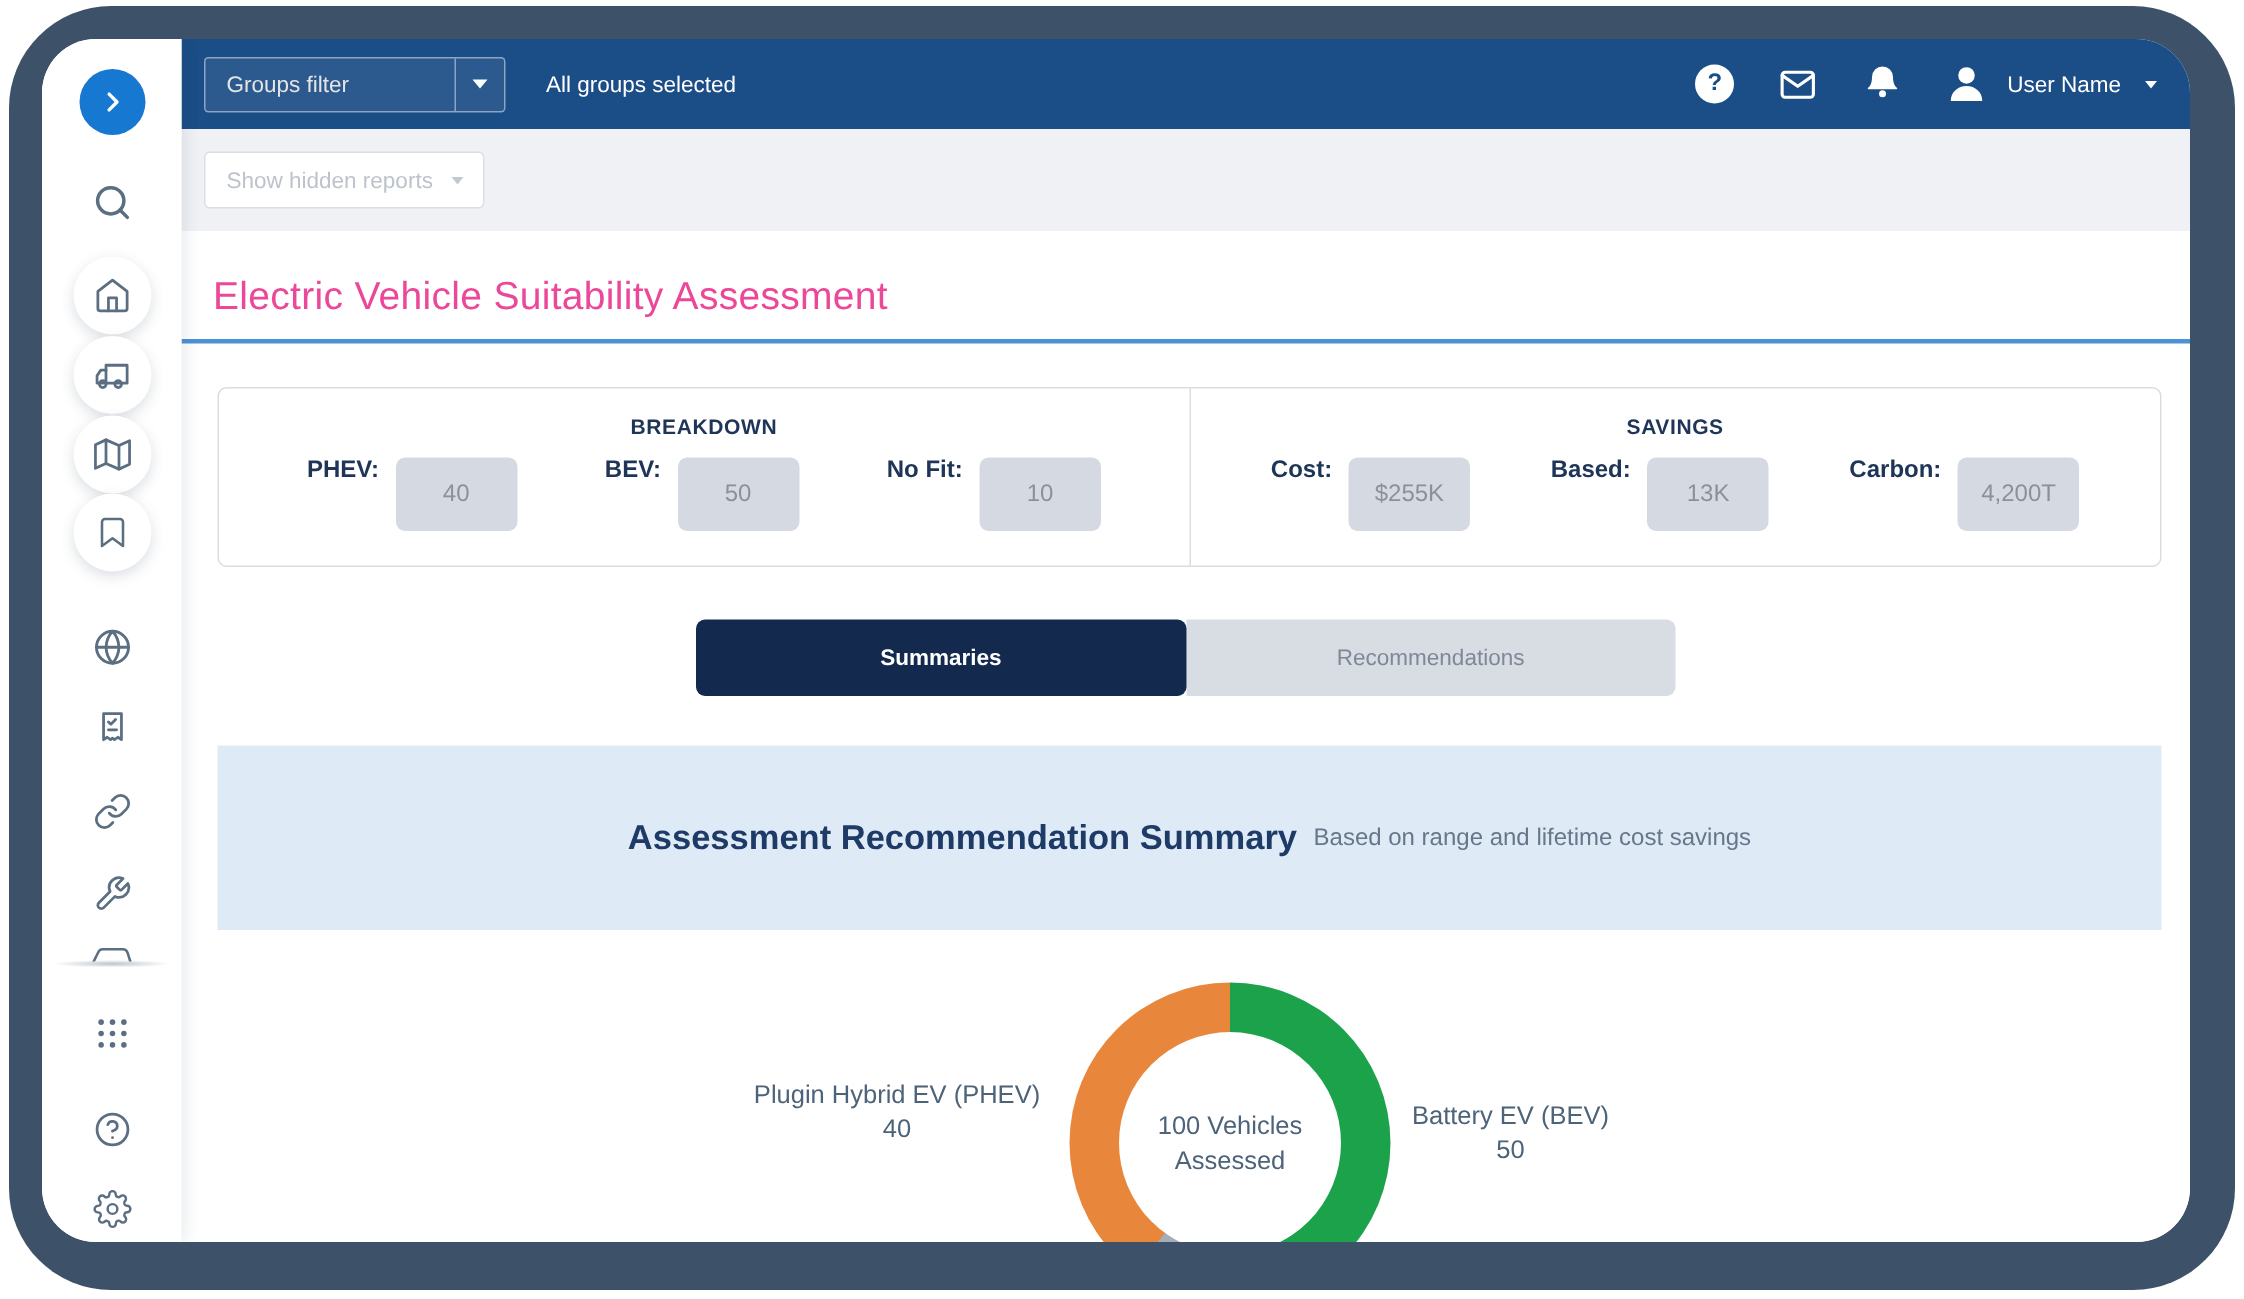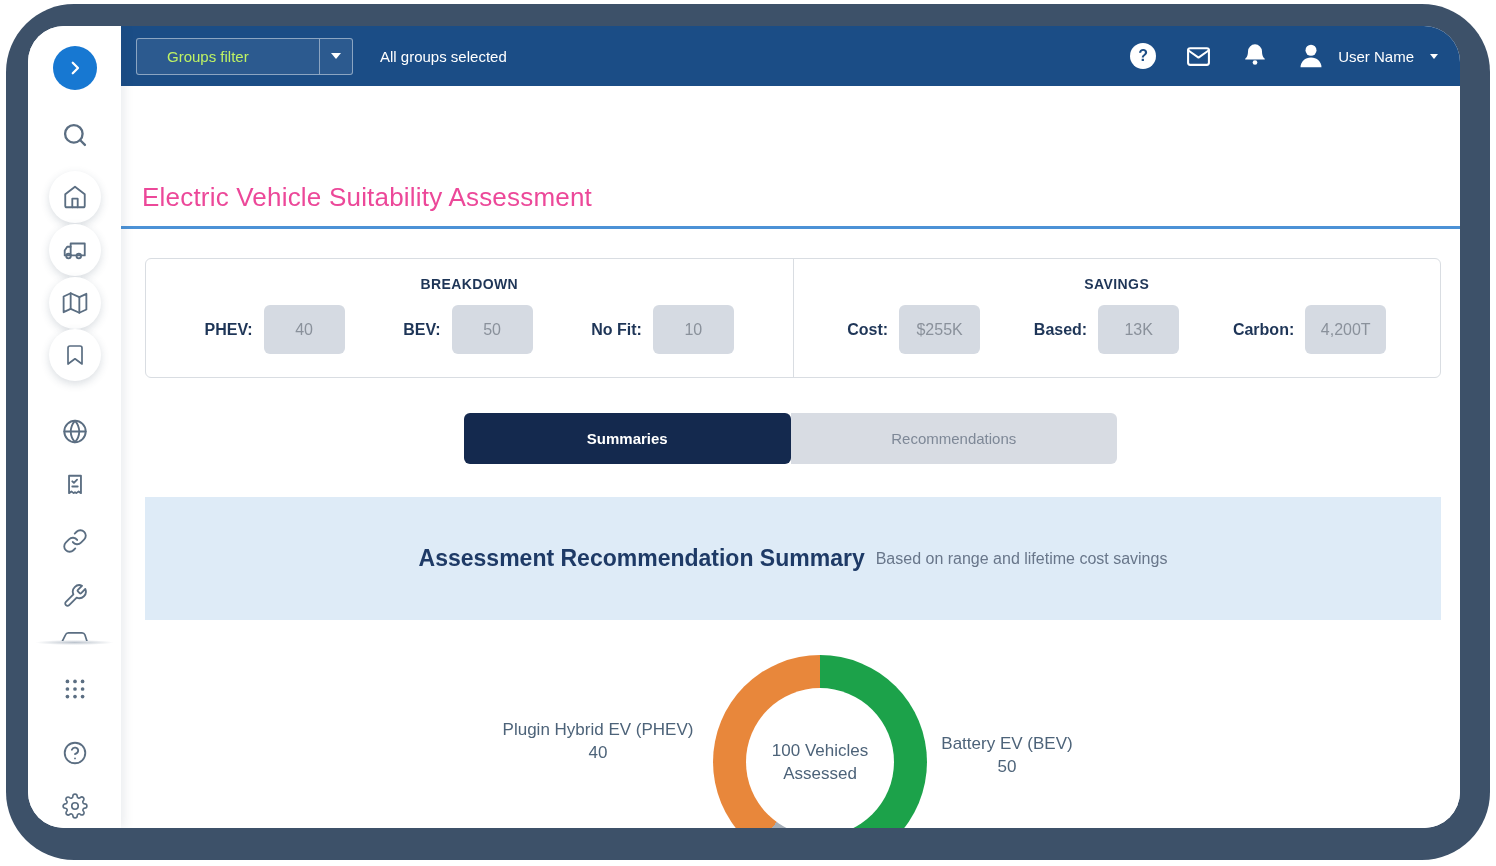--- a/index.html
+++ b/index.html
@@ -29,21 +29,21 @@
     background:radial-gradient(ellipse at center, rgba(80,100,125,.38), rgba(80,100,125,0) 72%); }
   .dots-grid circle { fill:#5B6E82; stroke:none; }
 
   
   .main { position:absolute; left:93px; top:0; right:0; bottom:0; }
 
   .topbar { position:absolute; left:0; top:0; right:0; height:60px; background:#1B4D86;
     display:flex; align-items:center; padding:0 22px 0 15px; }
   .groups-filter { display:flex; align-items:stretch; height:37px; border:1px solid rgba(255,255,255,.45);
     border-radius:3px; background:rgba(255,255,255,.08); cursor:pointer; }
-  .gf-label { display:flex; align-items:center; padding:0 14px; width:166px; color:#bef264; font-size:15px;margin-left:16px; }
+  .gf-label { display:flex; align-items:center; padding:0 14px; width:166px; color:#e5e5e5; font-size:15px; }
   .gf-divider { width:1px; background:rgba(255,255,255,.45); }
   .gf-caret-box { width:32px; display:flex; align-items:center; justify-content:center; }
   .caret-down { width:0; height:0; border-left:5px solid transparent; border-right:5px solid transparent;
     border-top:6px solid #ffffff; }
   .groups-status { color:#ffffff; font-size:15px; margin-left:27px; }
   .topbar-right { margin-left:auto; display:flex; align-items:center; gap:27px; }
   .tb-icon-btn { display:flex; align-items:center; justify-content:center; cursor:pointer; }
   .help-badge { width:26px; height:26px; border-radius:50%; background:#ffffff; color:#1B4D86;
     font-weight:700; font-size:16px; display:flex; align-items:center; justify-content:center; }
   .tb-icon-btn svg { stroke:#ffffff; fill:none; stroke-width:2; stroke-linecap:round; stroke-linejoin:round; }
@@ -63,21 +63,21 @@
 
   .page-title { position:absolute; left:21px; top:28px; font-size:26px; color:#ec4899; letter-spacing:.2px; }
   .title-rule { position:absolute; left:0; right:0; top:72px; height:3px; background:#4C92D6; }
 
   .panels { position:absolute; left:24px; right:19px; top:104px; height:120px;
     border:1px solid #D9DDE2; border-radius:6px; background:#fff; display:flex; }
   .panel { flex:1; padding-top:17px; }
   .panel + .panel { border-left:1px solid #D9DDE2; }
   .panel-title { text-align:center; font-size:14px; font-weight:700; letter-spacing:.4px; color:#1E3557; }
   .panel-row { display:flex; justify-content:space-evenly; align-items:center; margin-top:13px; }
-  .stat { display:flex; align-items:center; gap:11px; }
+  .stat { display:flex; align-items:flex-start; gap:11px; }
   .stat-label { font-size:16px; font-weight:700; color:#1E3557; }
   .stat-value { width:81px; height:49px; background:#D5DAE2; border-radius:6px; color:#8A919B;
     font-size:16px; display:flex; align-items:center; justify-content:center; }
 
   .tabs { position:absolute; left:343px; top:259px; width:653px; height:51px; display:flex; }
   .tab { flex:1; display:flex; align-items:center; justify-content:center; font-size:15px; cursor:pointer; }
   .tab-active { background:#14294E; color:#ffffff; font-weight:600; border-radius:6px; z-index:2; }
   .tab-inactive { background:#D8DCE3; color:#7E8897; border-radius:0 6px 6px 0; }
 
   .banner { position:absolute; left:24px; right:19px; top:343px; height:123px; background:#DEEBF7;
@@ -136,20 +136,26 @@
             <svg class="filled" width="30" height="30" viewBox="0 0 24 24" style="fill:#fff;stroke:none;">
               <circle cx="12" cy="7.4" r="4.4"></circle>
               <path d="M3.6 21c0-4.6 3.8-7.9 8.4-7.9s8.4 3.3 8.4 7.9z"></path>
             </svg>
             <span class="user-name">User Name</span>
             <span class="caret-down"></span>
           </div>
         </div>
       </div>
 
+      <div class="graybar">
+        <div class="show-hidden-btn">
+          <span>Show hidden reports</span>
+          <span class="caret-down"></span>
+        </div>
+      </div>
 
       <div class="content">
         <div class="page-title">Electric Vehicle Suitability Assessment</div>
         <div class="title-rule"></div>
 
         <div class="panels">
           <div class="panel">
             <div class="panel-title">BREAKDOWN</div>
             <div class="panel-row">
               <div class="stat">

